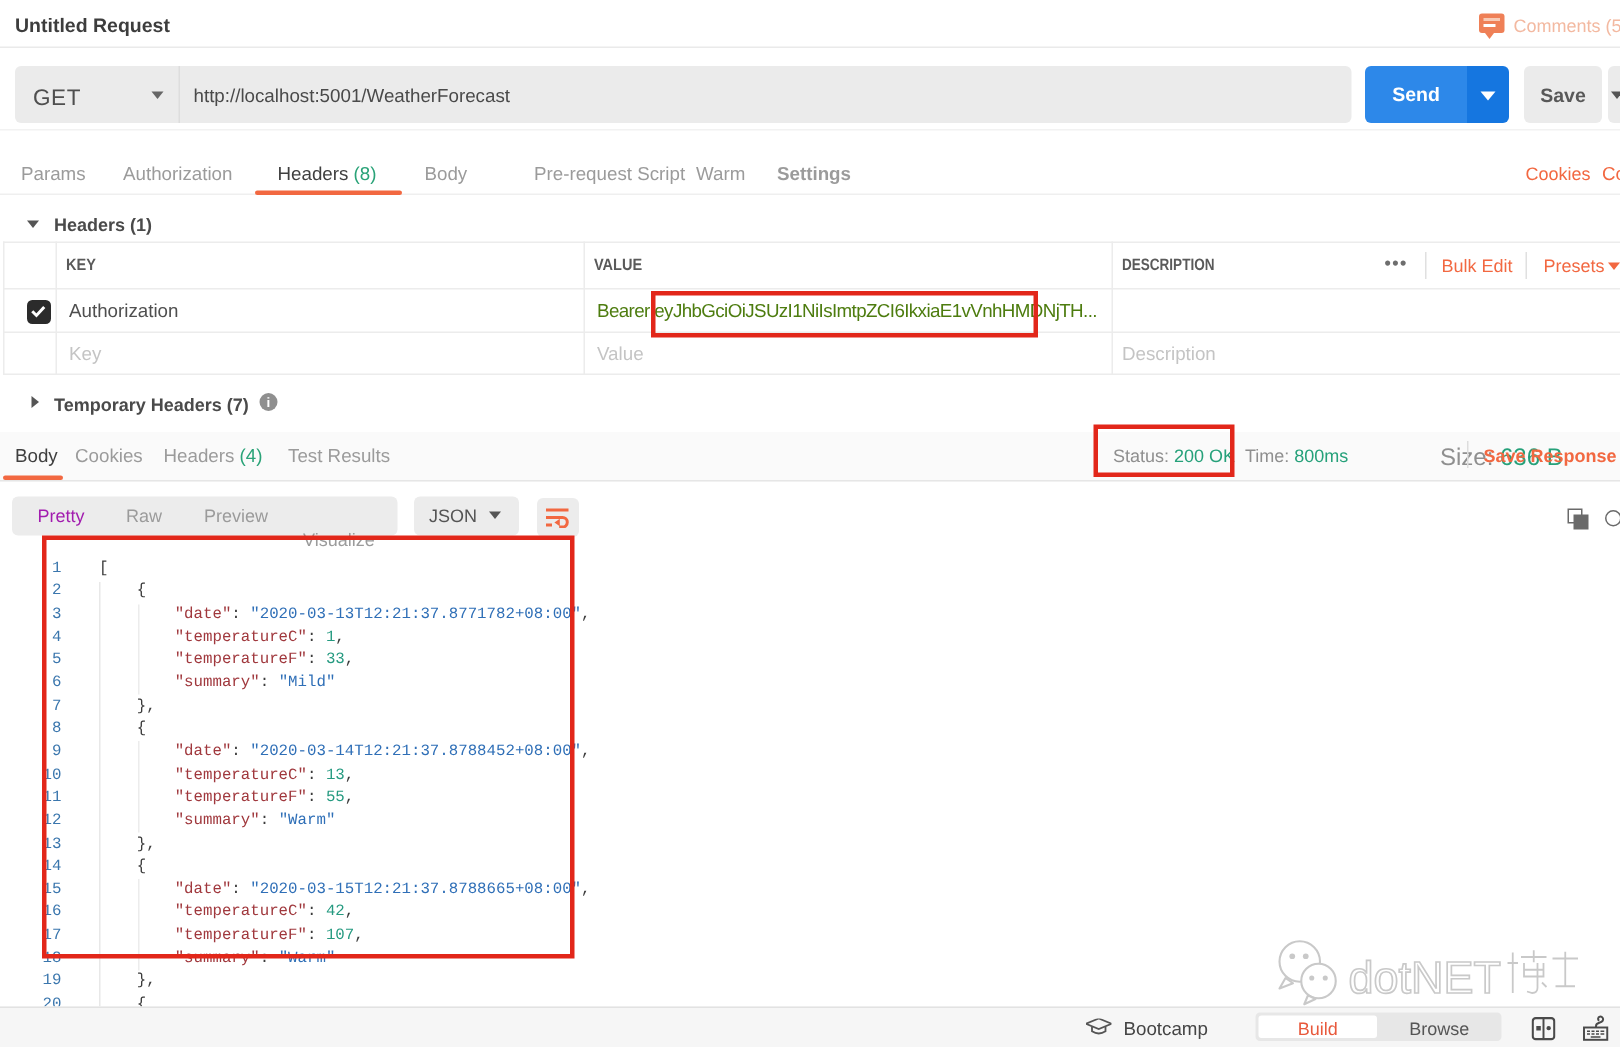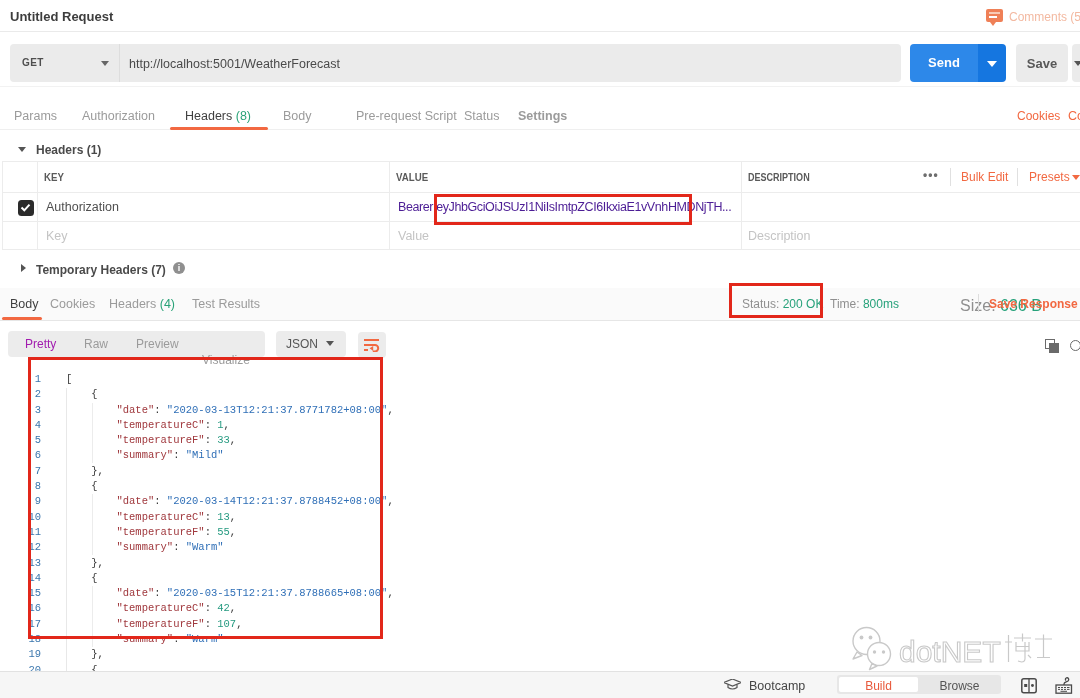--- a/index.html
+++ b/index.html
@@ -22,42 +22,42 @@
   <div class="abs" style="left:0;top:0;width:1080px;height:32px;background:#fff;border-bottom:1px solid #eaeaea;"></div>
   <div class="abs" style="left:10px;top:9px;font-size:13px;font-weight:700;color:#3d3d3d;">Untitled Request</div>
 
   <div class="abs" style="left:986px;top:9px;width:17px;height:13px;background:#ef8057;border-radius:2px;"></div>
   <div class="abs" style="left:989px;top:12px;width:11px;height:2px;background:#f8cab5;"></div>
   <div class="abs" style="left:989px;top:16px;width:8px;height:2px;background:#fff;"></div>
   <div class="abs" style="left:990px;top:22px;width:0;height:0;border-left:3px solid transparent;border-right:3px solid transparent;border-top:4px solid #ef8057;"></div>
   <div class="abs" style="left:1009px;top:10px;font-size:12px;color:#f3b9a1;">Comments (5</div>
 
   <div class="abs" style="left:10px;top:44px;width:891px;height:38px;background:#ebebeb;border-radius:4px;"></div>
-  <div class="abs" style="left:22px;top:57px;font-size:10px;font-weight:700;color:#4f4f4f;letter-spacing:.4px;">GET</div>
+  <div class="abs" style="left:22px;top:57px;font-size:15px;font-weight:400;color:#4f4f4f;letter-spacing:.4px;">GET</div>
   <div class="abs tri-d" style="left:101px;top:61px;"></div>
   <div class="abs" style="left:119px;top:44px;width:1px;height:38px;background:#dddddd;"></div>
   <div class="abs" style="left:129px;top:57px;font-size:12.5px;color:#4a4a4a;">http://localhost:5001/WeatherForecast</div>
 
   <div class="abs" style="left:910px;top:44px;width:96px;height:38px;border-radius:4px;overflow:hidden;">
     <div class="abs" style="left:0;top:0;width:68px;height:38px;background:#2d88e9;"></div>
     <div class="abs" style="left:68px;top:0;width:28px;height:38px;background:#1576e0;"></div>
     <div class="abs" style="left:0;top:11px;width:68px;text-align:center;font-size:13px;font-weight:700;color:#fff;">Send</div>
     <div class="abs" style="left:77px;top:17px;width:0;height:0;border-left:5px solid transparent;border-right:5px solid transparent;border-top:6px solid #fff;"></div>
   </div>
   <div class="abs" style="left:1016px;top:44px;width:52px;height:38px;background:#ebebeb;border-radius:4px;"></div>
   <div class="abs" style="left:1016px;top:56px;width:52px;text-align:center;font-size:13px;font-weight:700;color:#585858;">Save</div>
   <div class="abs" style="left:1072px;top:44px;width:10px;height:38px;background:#ebebeb;border-radius:4px 0 0 4px;"></div>
   <div class="abs tri-d" style="left:1074px;top:61px;border-top-color:#555;"></div>
 
   <div class="abs grayt" style="left:14px;top:109px;font-size:12.5px;">Params</div>
   <div class="abs grayt" style="left:82px;top:109px;font-size:12.5px;">Authorization</div>
   <div class="abs" style="left:185px;top:109px;font-size:12.5px;color:#3f3f3f;">Headers <span style="color:#2aa378;">(8)</span></div>
   <div class="abs grayt" style="left:283px;top:109px;font-size:12.5px;">Body</div>
   <div class="abs grayt" style="left:356px;top:109px;font-size:12.5px;">Pre-request Script</div>
-  <div class="abs grayt" style="left:464px;top:109px;font-size:12.5px;">Status</div>
+  <div class="abs grayt" style="left:464px;top:109px;font-size:12.5px;">Warm</div>
   <div class="abs grayt" style="left:518px;top:109px;font-size:12.5px;font-weight:bold;">Settings</div>
   <div class="abs orange" style="left:1017px;top:109px;font-size:12px;">Cookies</div>
   <div class="abs orange" style="left:1068px;top:109px;font-size:12.5px;">Code</div>
   <div class="abs" style="left:0;top:129px;width:1080px;height:1px;background:#efefef;"></div>
   <div class="abs" style="left:0;top:86px;width:1080px;height:1px;background:#f2f2f2;"></div>
   <div class="abs" style="left:170px;top:127px;width:98px;height:3px;background:#f26841;border-radius:2px;"></div>
 
   <div class="abs tri-d" style="left:18px;top:147px;border-top-color:#555;"></div>
   <div class="abs" style="left:36px;top:143px;font-size:12px;font-weight:700;color:#4a4a4a;">Headers (1)</div>
 
@@ -77,21 +77,21 @@
   <div class="abs orange" style="left:961px;top:170px;font-size:12px;">Bulk Edit</div>
   <div class="abs orange" style="left:1029px;top:170px;font-size:12px;">Presets</div>
   <div class="abs tri-d" style="left:1072px;top:175px;border-top-color:#f26841;"></div>
 
   <div class="abs" style="left:18px;top:200px;width:15.5px;height:15.5px;background:#2b2b2b;border-radius:3.5px;">
     <svg width="15" height="15" viewBox="0 0 15 15">
         <path d="M3.5 7.5 L6.3 10.3 L11.5 4.6" stroke="#fff" stroke-width="2" fill="none"></path>
       </svg>
   </div>
   <div class="abs" style="left:46px;top:200px;font-size:12.5px;color:#4f4f4f;">Authorization</div>
-  <div class="abs" style="left:398px;top:200px;font-size:12.5px;letter-spacing:-0.4px;color:#4c1d95;">Bearer eyJhbGciOiJSUzI1NiIsImtpZCI6IkxiaE1vVnhHMDNjTH...</div>
+  <div class="abs" style="left:398px;top:200px;font-size:12.5px;letter-spacing:-0.4px;color:#4d7c0f;">Bearer eyJhbGciOiJSUzI1NiIsImtpZCI6IkxiaE1vVnhHMDNjTH...</div>
 
   <div class="abs" style="left:46px;top:229px;font-size:12.5px;color:#c4c4c4;">Key</div>
   <div class="abs" style="left:398px;top:229px;font-size:12.5px;color:#c4c4c4;">Value</div>
   <div class="abs" style="left:748px;top:229px;font-size:12.5px;color:#c4c4c4;">Description</div>
 
   <div class="redbox" style="left:434px;top:194px;width:258px;height:31px;"></div>
 
   <div class="abs tri-r" style="left:21px;top:264px;"></div>
   <div class="abs" style="left:36px;top:263px;font-size:12px;font-weight:700;color:#4a4a4a;">Temporary Headers (7)</div>
   <div class="abs" style="left:173px;top:262px;width:12px;height:12px;background:#8f8f8f;border-radius:50%;color:#fff;font-size:9px;font-weight:700;text-align:center;line-height:12px;">i</div>

